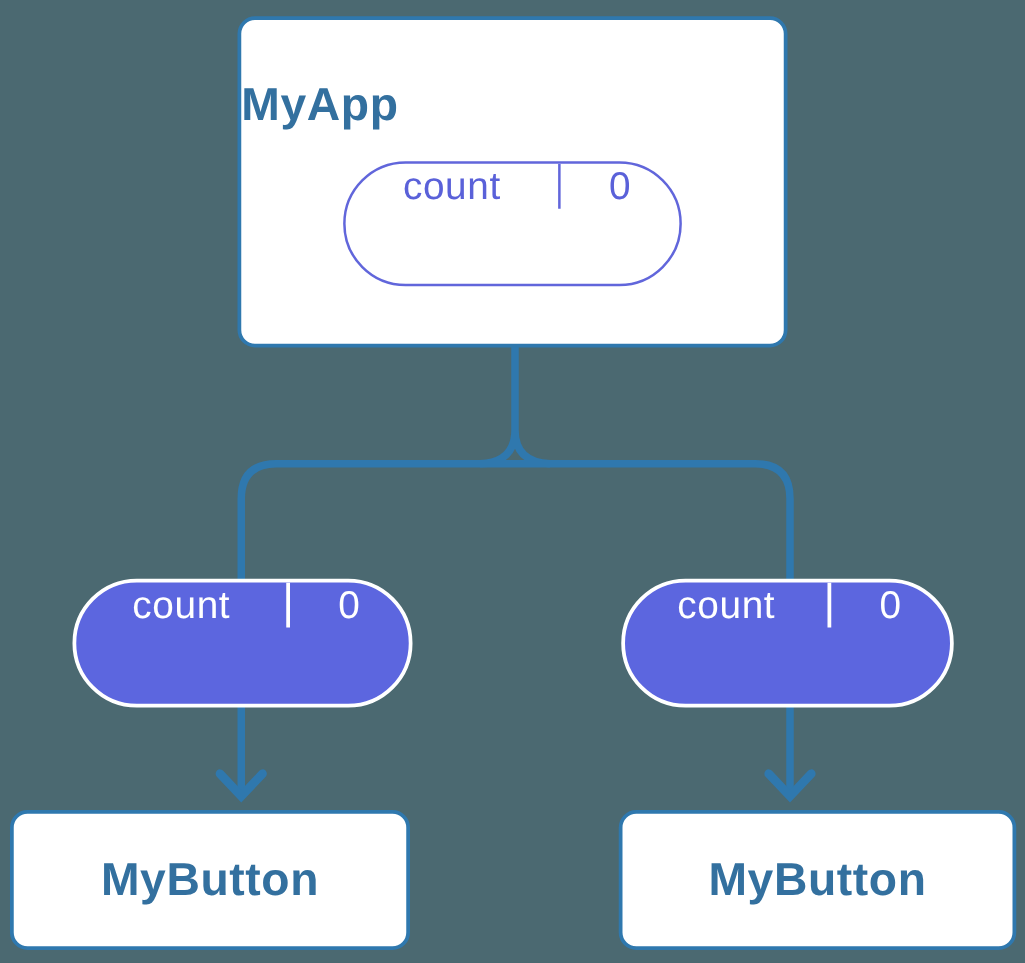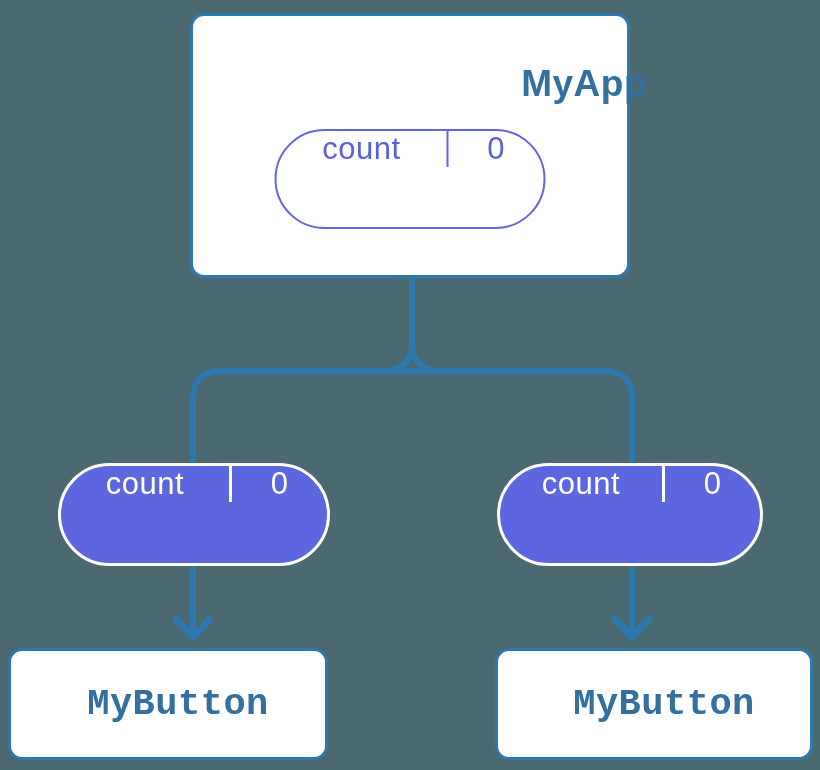--- a/index.html
+++ b/index.html
@@ -34,39 +34,37 @@
     position: absolute;
     box-sizing: border-box;
     background: var(--card-bg, #fff);
     border: 3px solid var(--line-blue, #2F78AE);
     border-radius: 14px;
   }
   .card-title {
     color: var(--title-text, #33709F);
     font-weight: 700;
     letter-spacing: 0.5px;
-    text-align: right;
+    text-align: left;
     white-space: nowrap;
-    margin-left: 20px;
   }
   .root-card { left: 190px; top: 13px; width: 440px; height: 265px; }
   .root-card .card-title {
     position: absolute;
     top: 47px;
     left: 0;
     width: 100%;
     font-size: 37px;
   }
   .child-card {
     top: 648px;
     height: 112px;
     display: flex;
     align-items: center;
     justify-content: center;
-    font-family: Liberation Mono, monospace;
   }
   .child-card .card-title { font-size: 37px; }
   .child-card.left  { left: 8px;   width: 320px; }
   .child-card.right { left: 495px; width: 318px; }
 
   .pill {
     box-sizing: border-box;
     display: flex;
     align-items: flex-start;
     border-radius: 999px;

